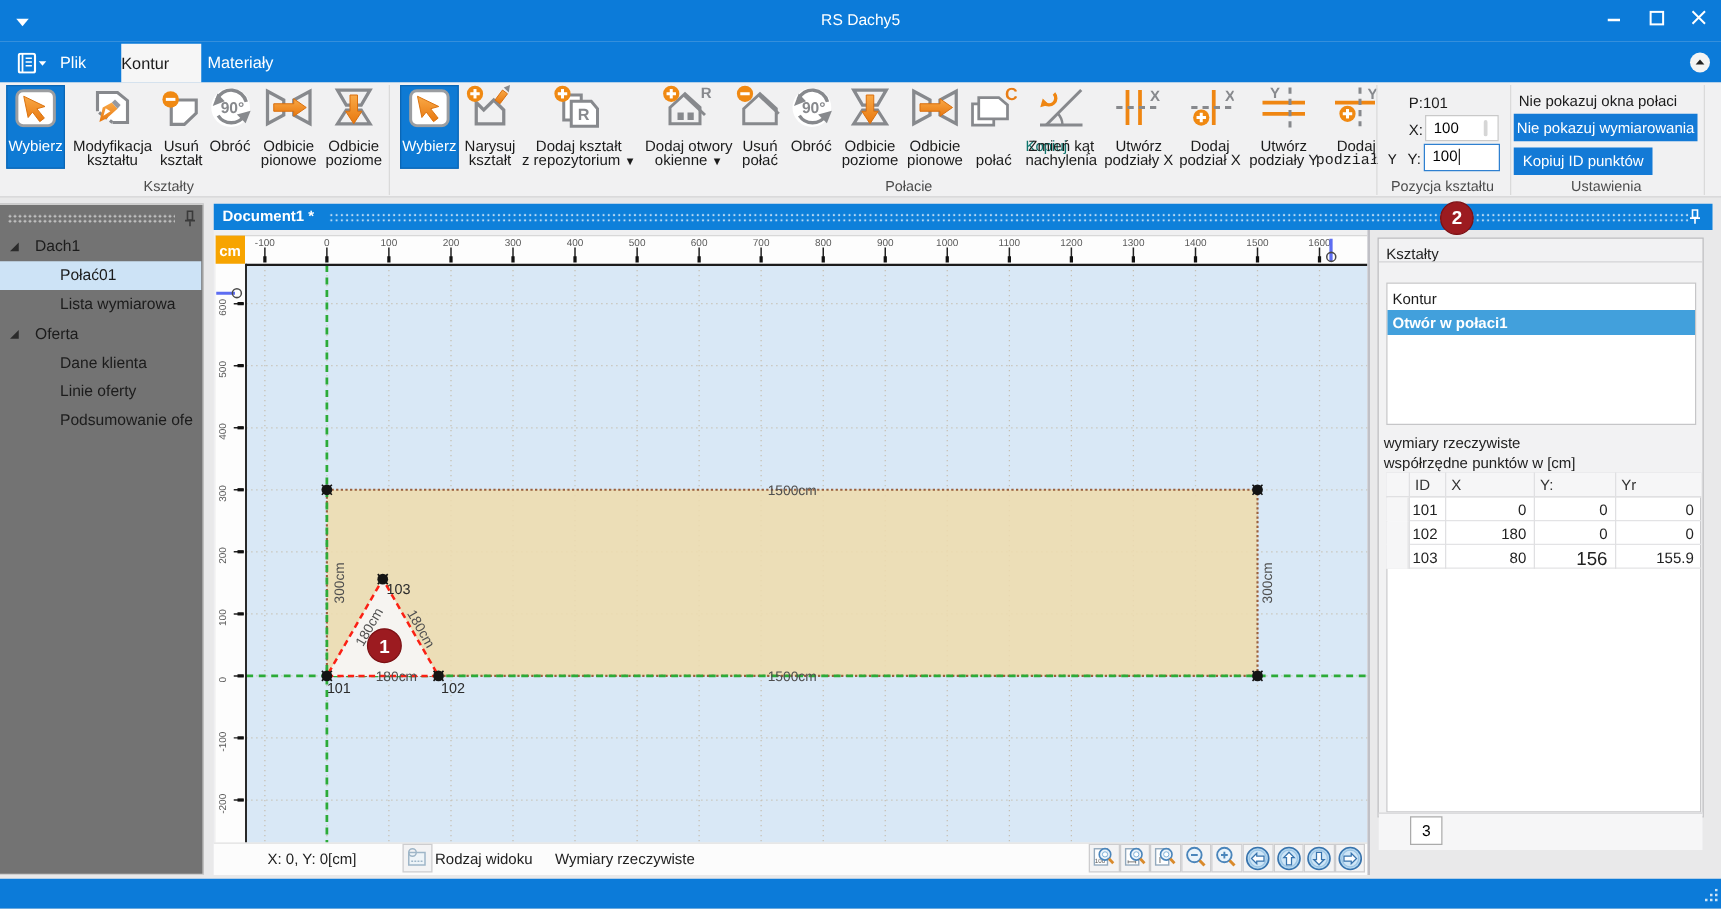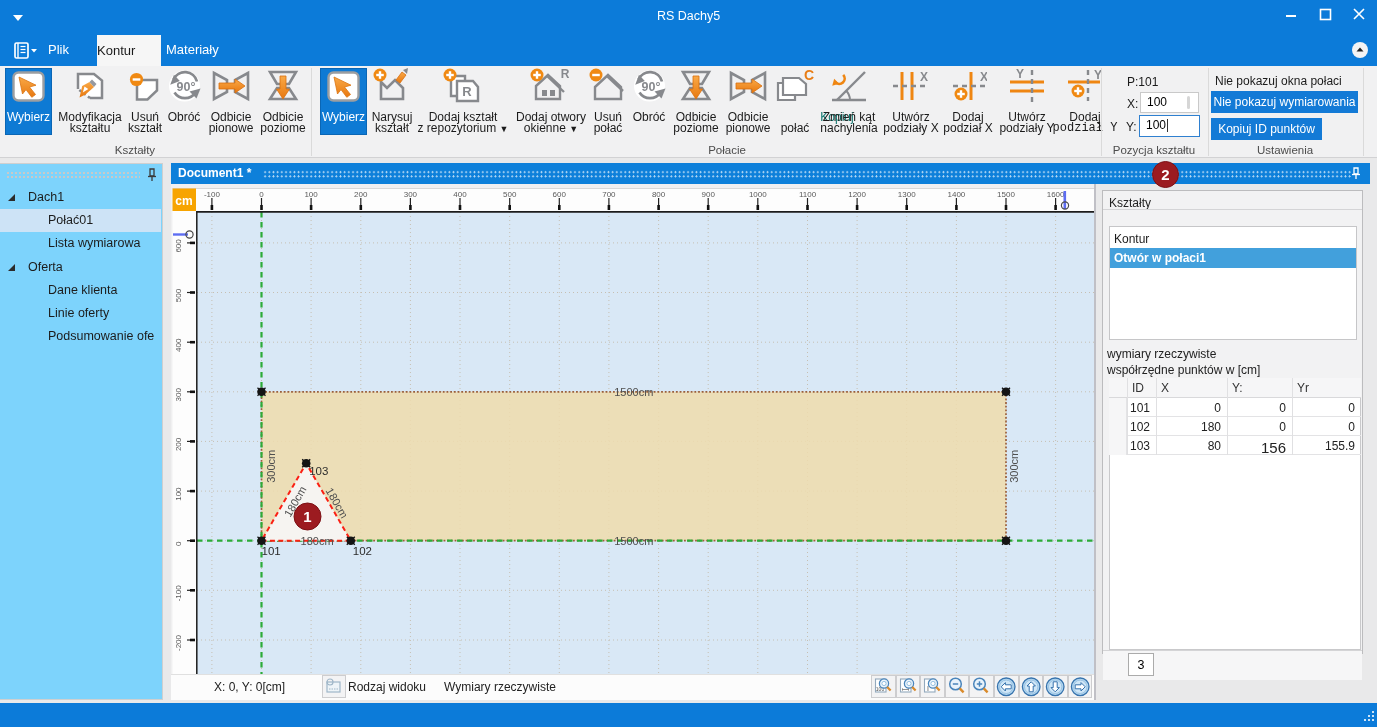--- a/index.html
+++ b/index.html
@@ -8,21 +8,21 @@
 #tabrow{left:0;top:33px;width:1377px;height:33px;background:#0c7bd9;}
 #ribbon{left:0;top:66px;width:1377px;height:92px;background:#f1f1f2;border-bottom:1px solid #d2d2d4;}
 .tab{position:absolute;top:0;height:33px;line-height:33px;color:#fff;font-size:13px;text-align:left;}
 .tabsel{background:#f6f6f6;color:#1a1a1a;top:2px;height:31px;line-height:31px;}
 .rsep{position:absolute;top:2px;height:88px;width:1px;background:#dadada;}
 .rlabel{position:absolute;font-size:12px;color:#1b1b1b;text-align:center;white-space:nowrap;}
 .glabel{position:absolute;top:78px;font-size:11.5px;color:#4c4c4c;text-align:center;white-space:nowrap;}
 .bluebtn{position:absolute;background:#0e7ad4;border:1px solid #0a66b5;}
 .ico{position:absolute;}
 #content{left:0;top:159px;width:1377px;height:544px;background:#e9e9ea;}
-#lpanel{left:0;top:4px;width:163px;height:537px;background:#7dd3fc;border:1px solid #cfcfcf;border-left:none;}
+#lpanel{left:0;top:4px;width:163px;height:537px;background:#737373;border:1px solid #cfcfcf;border-left:none;}
 .trow{position:absolute;left:0;width:161px;height:23px;font-size:12.5px;color:#1c1c1c;line-height:23px;}
 .tsel{background:#cde3f6;}
 #docwin{left:171px;top:4px;width:923px;height:537px;background:#f0f0f1;}
 .dochead{position:absolute;background:#0e80da;color:#fff;font-size:12px;font-weight:bold;}
 .hatch{position:absolute;background-image:radial-gradient(rgba(255,255,255,.7) 0.8px, transparent 1.15px);background-size:4.2px 4.2px;}
 #rpanel{left:1100px;top:4px;width:270px;height:537px;}
 #bottombar{left:0;top:703px;width:1377px;height:24px;background:#0c7bd9;}
 .statbtn{position:absolute;border:1px solid #cdcdcf;background:#f3f3f4;}
 </style></head><body>
 <div id="titlebar" class="abs">

